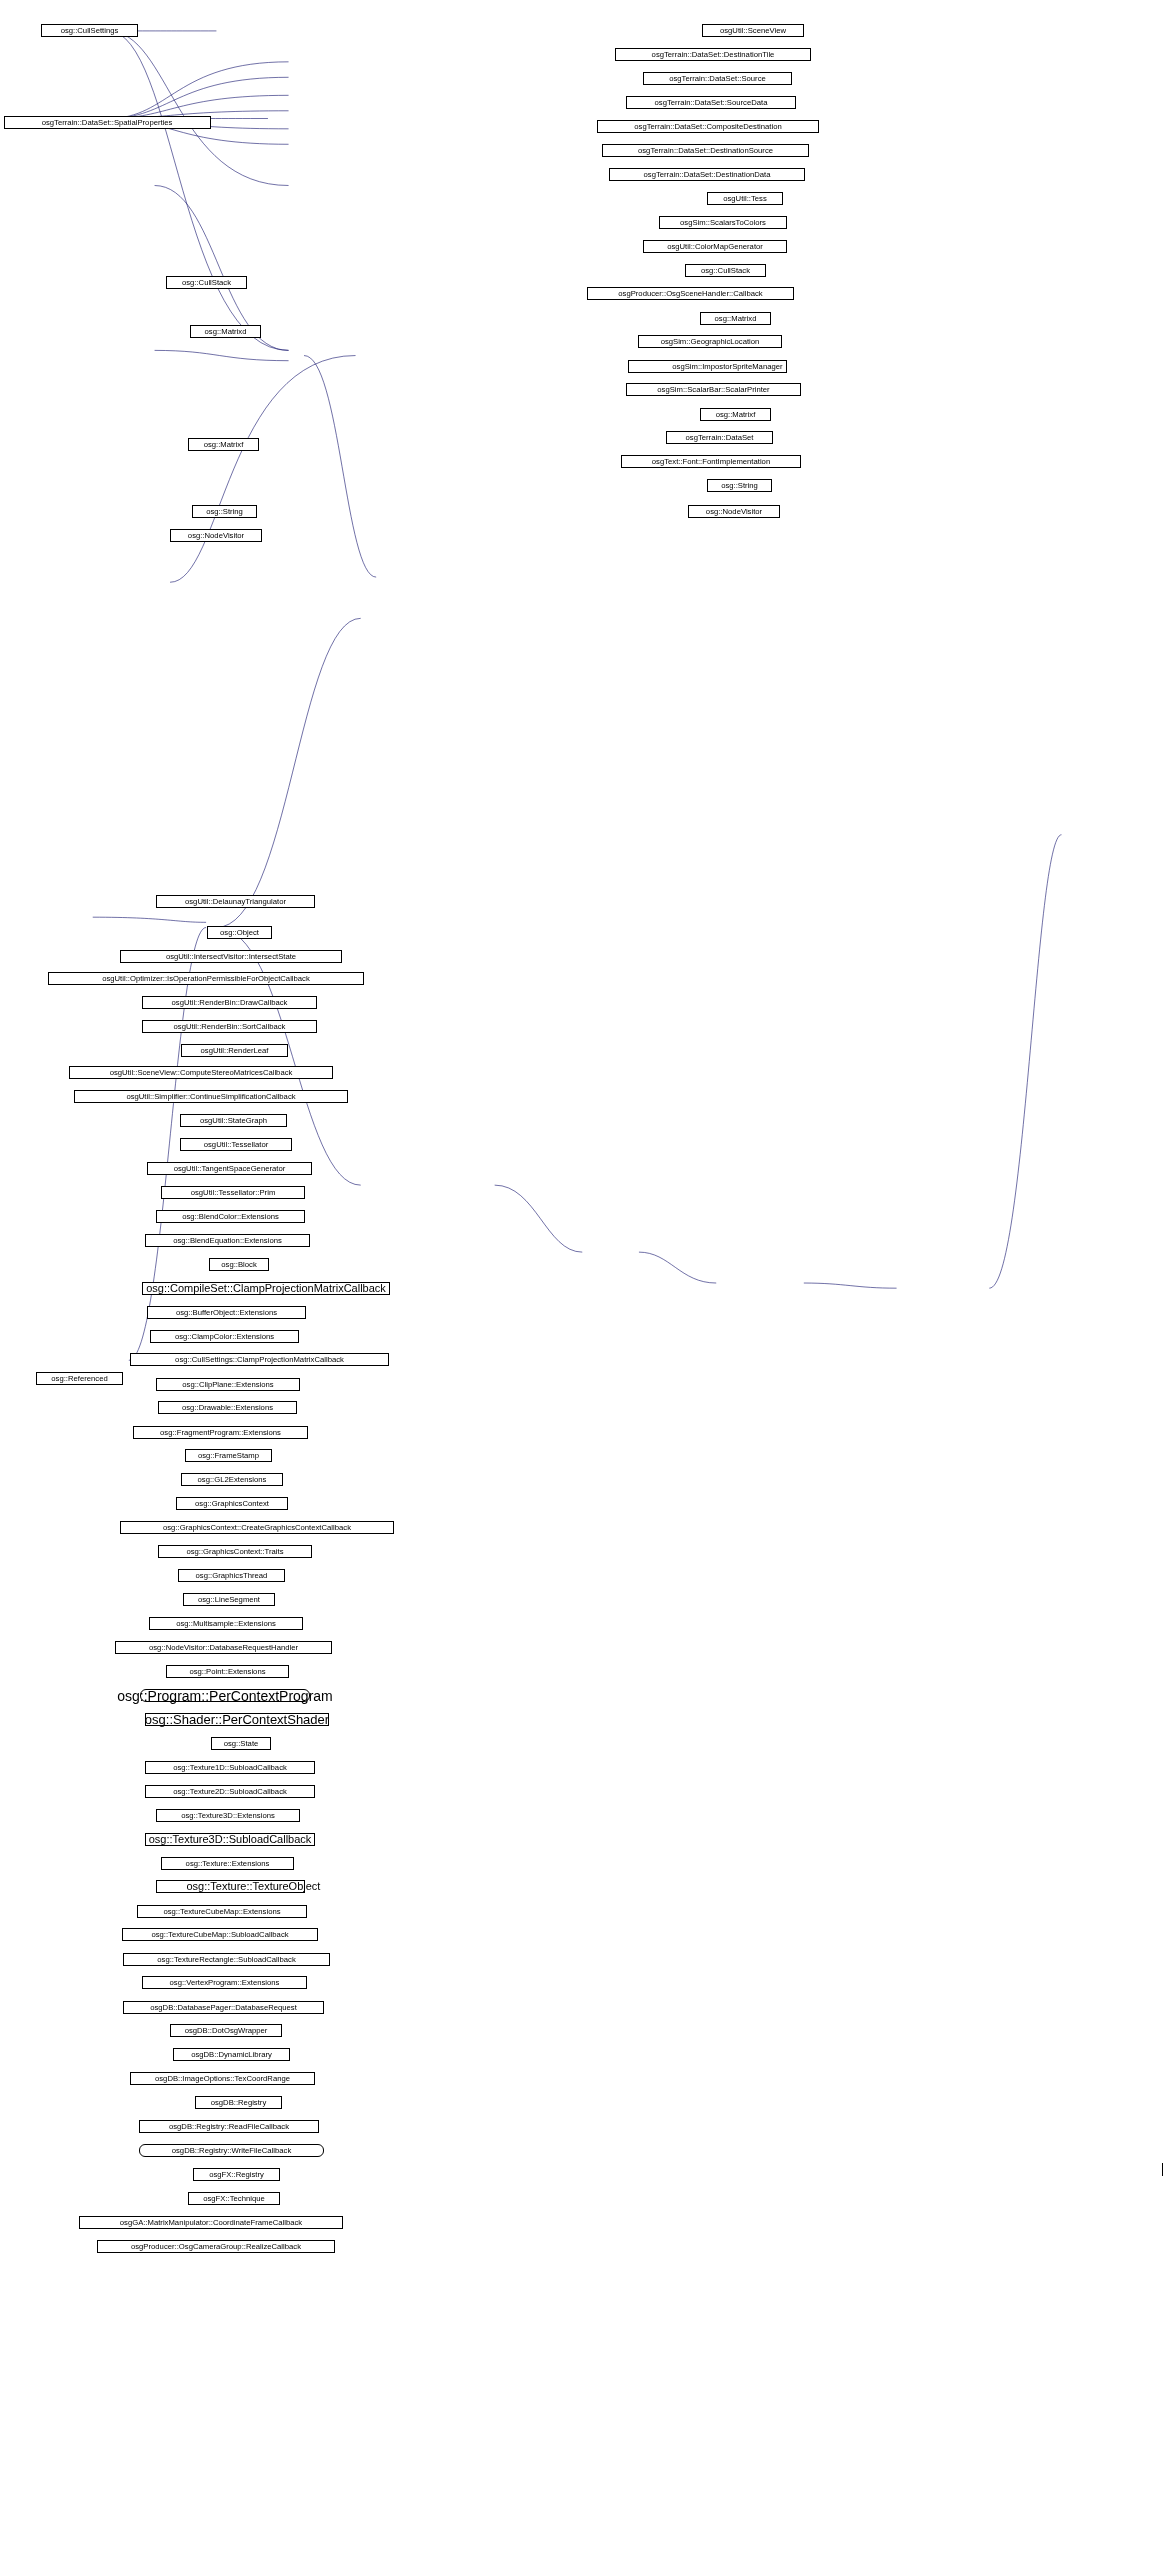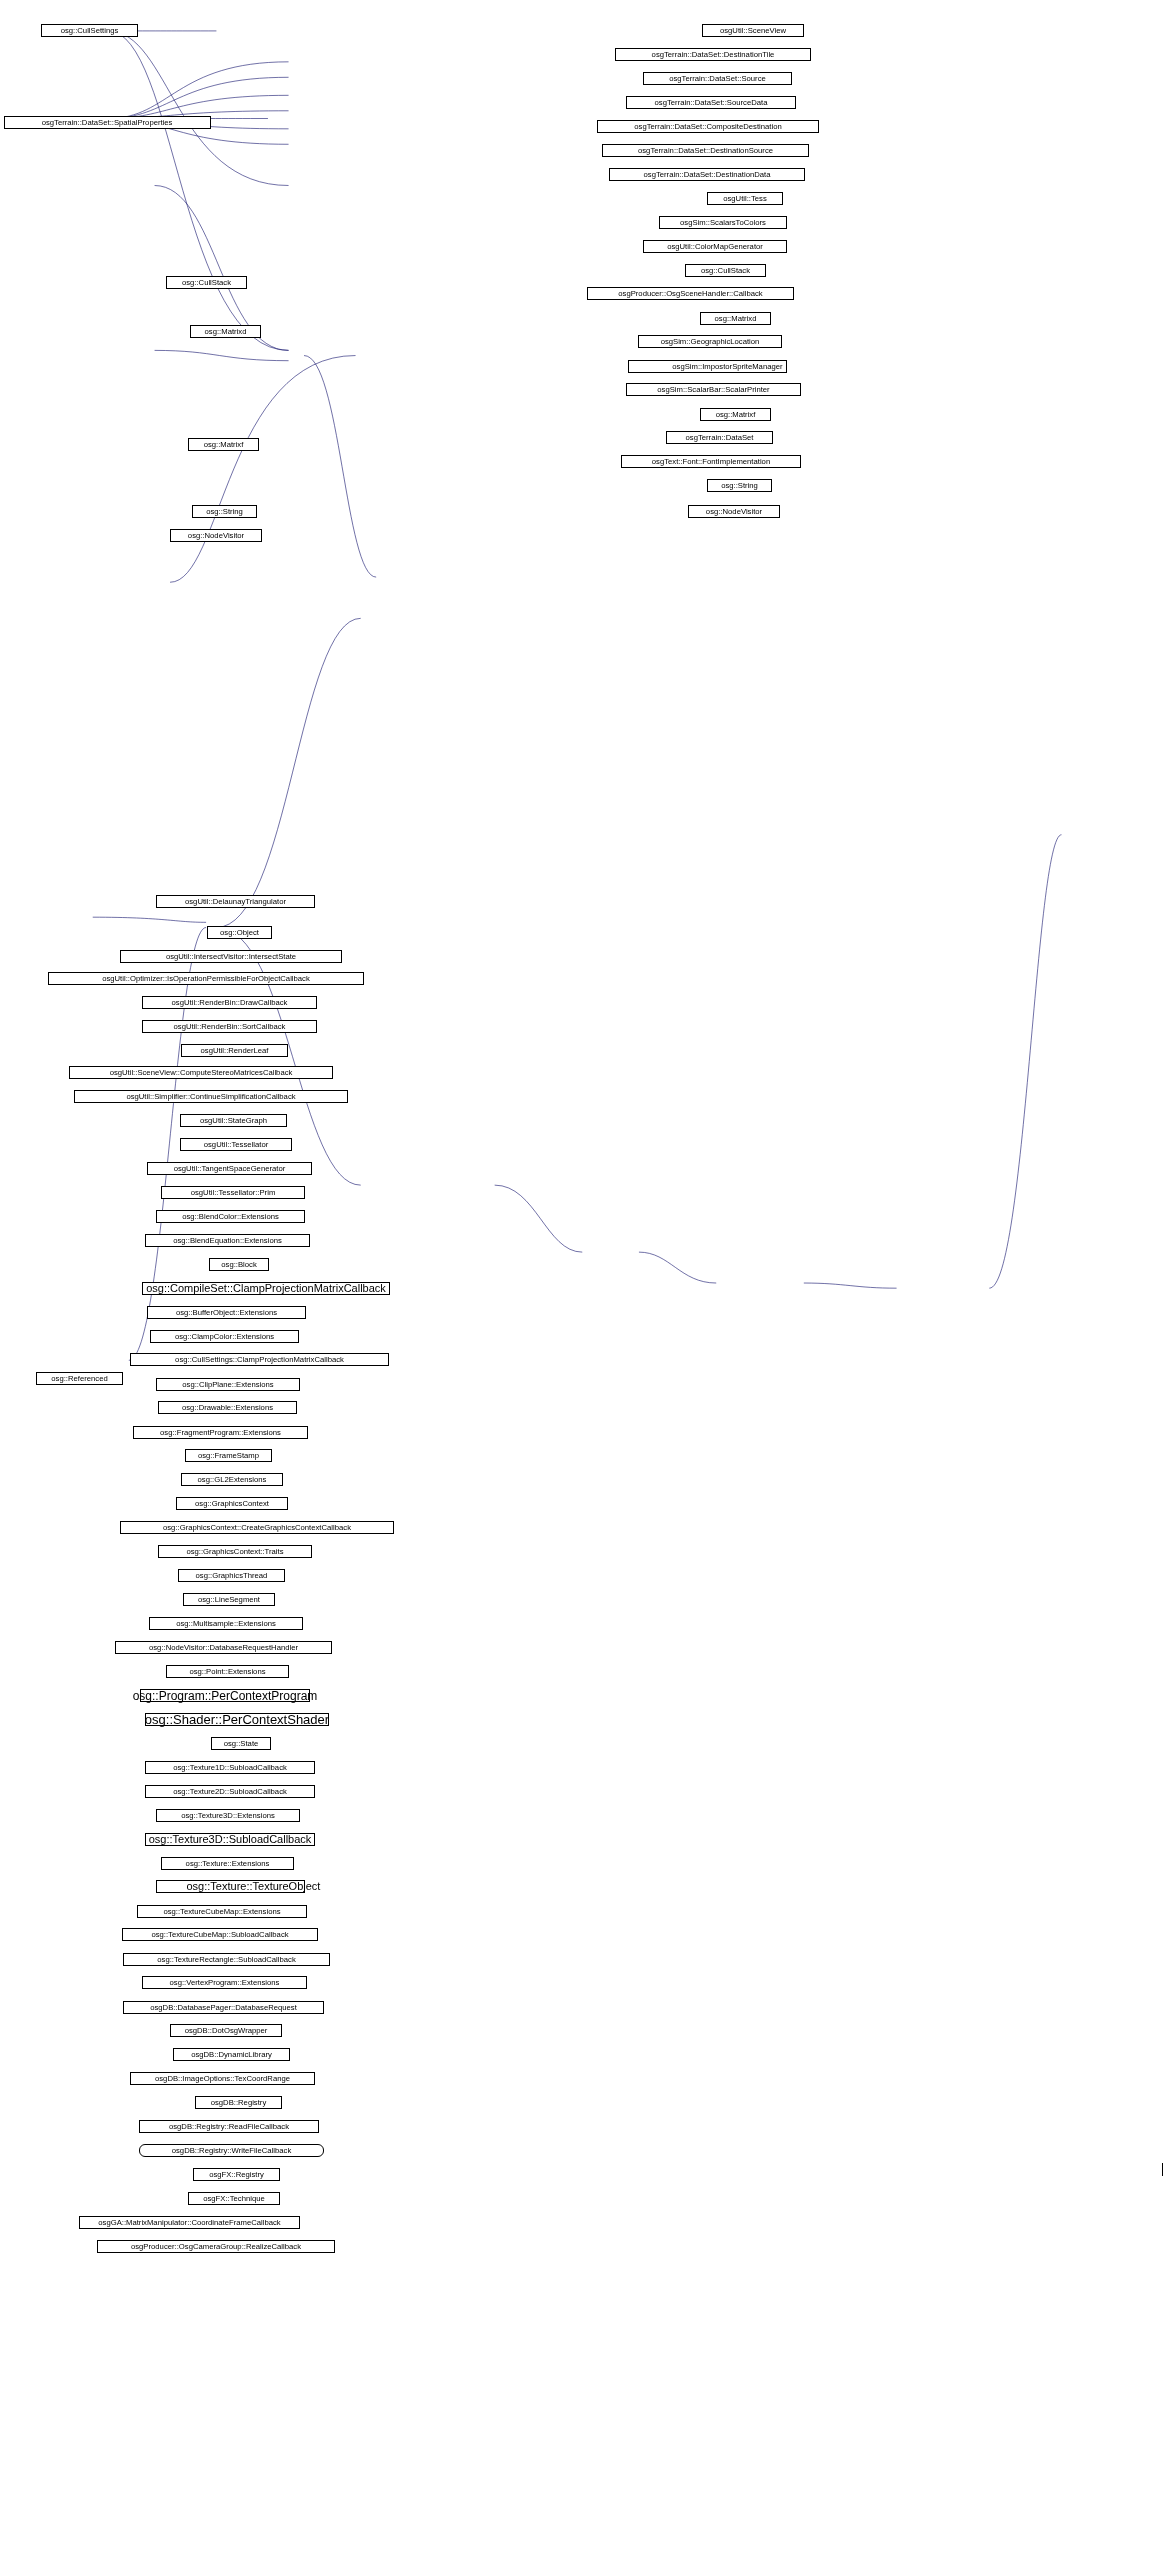--- a/index.html
+++ b/index.html
@@ -91,21 +91,21 @@
     <div class="node" style="left: 185px; top: 1449px; width: 87px; height: 13.4px; font-size: 7.7px;">osg::FrameStamp</div>
     <div class="node" style="left: 181px; top: 1473px; width: 102px; height: 13.4px; font-size: 7.7px;">osg::GL2Extensions</div>
     <div class="node" style="left: 176px; top: 1497px; width: 112px; height: 13.4px; font-size: 7.7px;">osg::GraphicsContext</div>
     <div class="node" style="left: 120px; top: 1521px; width: 274px; height: 13.4px; font-size: 7.7px;">osg::GraphicsContext::CreateGraphicsContextCallback</div>
     <div class="node" style="left: 158px; top: 1545px; width: 154px; height: 13.4px; font-size: 7.7px;">osg::GraphicsContext::Traits</div>
     <div class="node" style="left: 178px; top: 1569px; width: 107px; height: 13.4px; font-size: 7.7px;">osg::GraphicsThread</div>
     <div class="node" style="left: 183px; top: 1593px; width: 92px; height: 13.4px; font-size: 7.7px;">osg::LineSegment</div>
     <div class="node" style="left: 149px; top: 1617px; width: 154px; height: 13.4px; font-size: 7.7px;">osg::Multisample::Extensions</div>
     <div class="node" style="left: 115px; top: 1641px; width: 217px; height: 13.4px; font-size: 7.7px;">osg::NodeVisitor::DatabaseRequestHandler</div>
     <div class="node" style="left: 166px; top: 1665px; width: 123px; height: 13.4px; font-size: 7.7px;">osg::Point::Extensions</div>
-    <div class="node" style="left: 140px; top: 1689px; width: 170px; height: 13.4px; font-size: 12px;">osg::Program::PerContextProgram</div>
+    <div class="node" style="left: 140px; top: 1689px; width: 170px; height: 13.4px; font-size: 14px; border-radius: 6px;">osg::Program::PerContextProgram</div>
     <div class="node" style="left: 145px; top: 1713px; width: 184px; height: 13.4px; font-size: 13px;">osg::Shader::PerContextShader</div>
     <div class="node" style="left: 211px; top: 1737px; width: 60px; height: 13.4px; font-size: 7.7px;">osg::State</div>
     <div class="node" style="left: 145px; top: 1761px; width: 170px; height: 13.4px; font-size: 7.7px;">osg::Texture1D::SubloadCallback</div>
     <div class="node" style="left: 145px; top: 1785px; width: 170px; height: 13.4px; font-size: 7.7px;">osg::Texture2D::SubloadCallback</div>
     <div class="node" style="left: 156px; top: 1809px; width: 144px; height: 13.4px; font-size: 7.7px;">osg::Texture3D::Extensions</div>
     <div class="node" style="left: 145px; top: 1833px; width: 170px; height: 13.4px; font-size: 11px;">osg::Texture3D::SubloadCallback</div>
     <div class="node" style="left: 161px; top: 1857px; width: 133px; height: 13.4px; font-size: 7.7px;">osg::Texture::Extensions</div>
     <div class="node" style="left: 156px; top: 1880px; width: 149px; height: 13.4px; font-size: 11px; padding-left: 48px;">osg::Texture::TextureObject</div>
     <div class="node" style="left: 137px; top: 1905px; width: 170px; height: 13.4px; font-size: 7.7px;">osg::TextureCubeMap::Extensions</div>
     <div class="node" style="left: 122px; top: 1928px; width: 196px; height: 13.4px; font-size: 7.7px;">osg::TextureCubeMap::SubloadCallback</div>
@@ -113,21 +113,21 @@
     <div class="node" style="left: 142px; top: 1976px; width: 165px; height: 13.4px; font-size: 7.7px;">osg::VertexProgram::Extensions</div>
     <div class="node" style="left: 123px; top: 2001px; width: 201px; height: 13.4px; font-size: 7.7px;">osgDB::DatabasePager::DatabaseRequest</div>
     <div class="node" style="left: 170px; top: 2024px; width: 112px; height: 13.4px; font-size: 7.7px;">osgDB::DotOsgWrapper</div>
     <div class="node" style="left: 173px; top: 2048px; width: 117px; height: 13.4px; font-size: 7.7px;">osgDB::DynamicLibrary</div>
     <div class="node" style="left: 130px; top: 2072px; width: 185px; height: 13.4px; font-size: 7.7px;">osgDB::ImageOptions::TexCoordRange</div>
     <div class="node" style="left: 195px; top: 2096px; width: 87px; height: 13.4px; font-size: 7.7px;">osgDB::Registry</div>
     <div class="node" style="left: 139px; top: 2120px; width: 180px; height: 13.4px; font-size: 7.7px;">osgDB::Registry::ReadFileCallback</div>
     <div class="node" style="left: 139px; top: 2144px; width: 185px; height: 13.4px; font-size: 7.7px; border-radius: 6px;">osgDB::Registry::WriteFileCallback</div>
     <div class="node" style="left: 193px; top: 2168px; width: 87px; height: 13.4px; font-size: 7.7px;">osgFX::Registry</div>
     <div class="node" style="left: 188px; top: 2192px; width: 92px; height: 13.4px; font-size: 7.7px;">osgFX::Technique</div>
-    <div class="node" style="left: 79px; top: 2216px; width: 221px; height: 13.4px; font-size: 7.7px;">osgGA::MatrixManipulator::CoordinateFrameCallback</div>
+    <div class="node" style="left: 79px; top: 2216px; width: 264px; height: 13.4px; font-size: 7.7px;">osgGA::MatrixManipulator::CoordinateFrameCallback</div>
     <div class="node" style="left: 97px; top: 2240px; width: 238px; height: 13.4px; font-size: 7.7px;">osgProducer::OsgCameraGroup::RealizeCallback</div>
     <div class="node" style="left: 702px; top: 24px; width: 102px; height: 13.4px; font-size: 7.7px;">osgUtil::SceneView</div>
     <div class="node" style="left: 615px; top: 48px; width: 196px; height: 13.4px; font-size: 7.7px;">osgTerrain::DataSet::DestinationTile</div>
     <div class="node" style="left: 643px; top: 72px; width: 149px; height: 13.4px; font-size: 7.7px;">osgTerrain::DataSet::Source</div>
     <div class="node" style="left: 626px; top: 96px; width: 170px; height: 13.4px; font-size: 7.7px;">osgTerrain::DataSet::SourceData</div>
     <div class="node" style="left: 597px; top: 120px; width: 222px; height: 13.4px; font-size: 7.7px;">osgTerrain::DataSet::CompositeDestination</div>
     <div class="node" style="left: 602px; top: 144px; width: 207px; height: 13.4px; font-size: 7.7px;">osgTerrain::DataSet::DestinationSource</div>
     <div class="node" style="left: 609px; top: 168px; width: 196px; height: 13.4px; font-size: 7.7px;">osgTerrain::DataSet::DestinationData</div>
     <div class="node" style="left: 707px; top: 192px; width: 76px; height: 13.4px; font-size: 7.7px;">osgUtil::Tess</div>
     <div class="node" style="left: 659px; top: 216px; width: 128px; height: 13.4px; font-size: 7.7px;">osgSim::ScalarsToColors</div>

